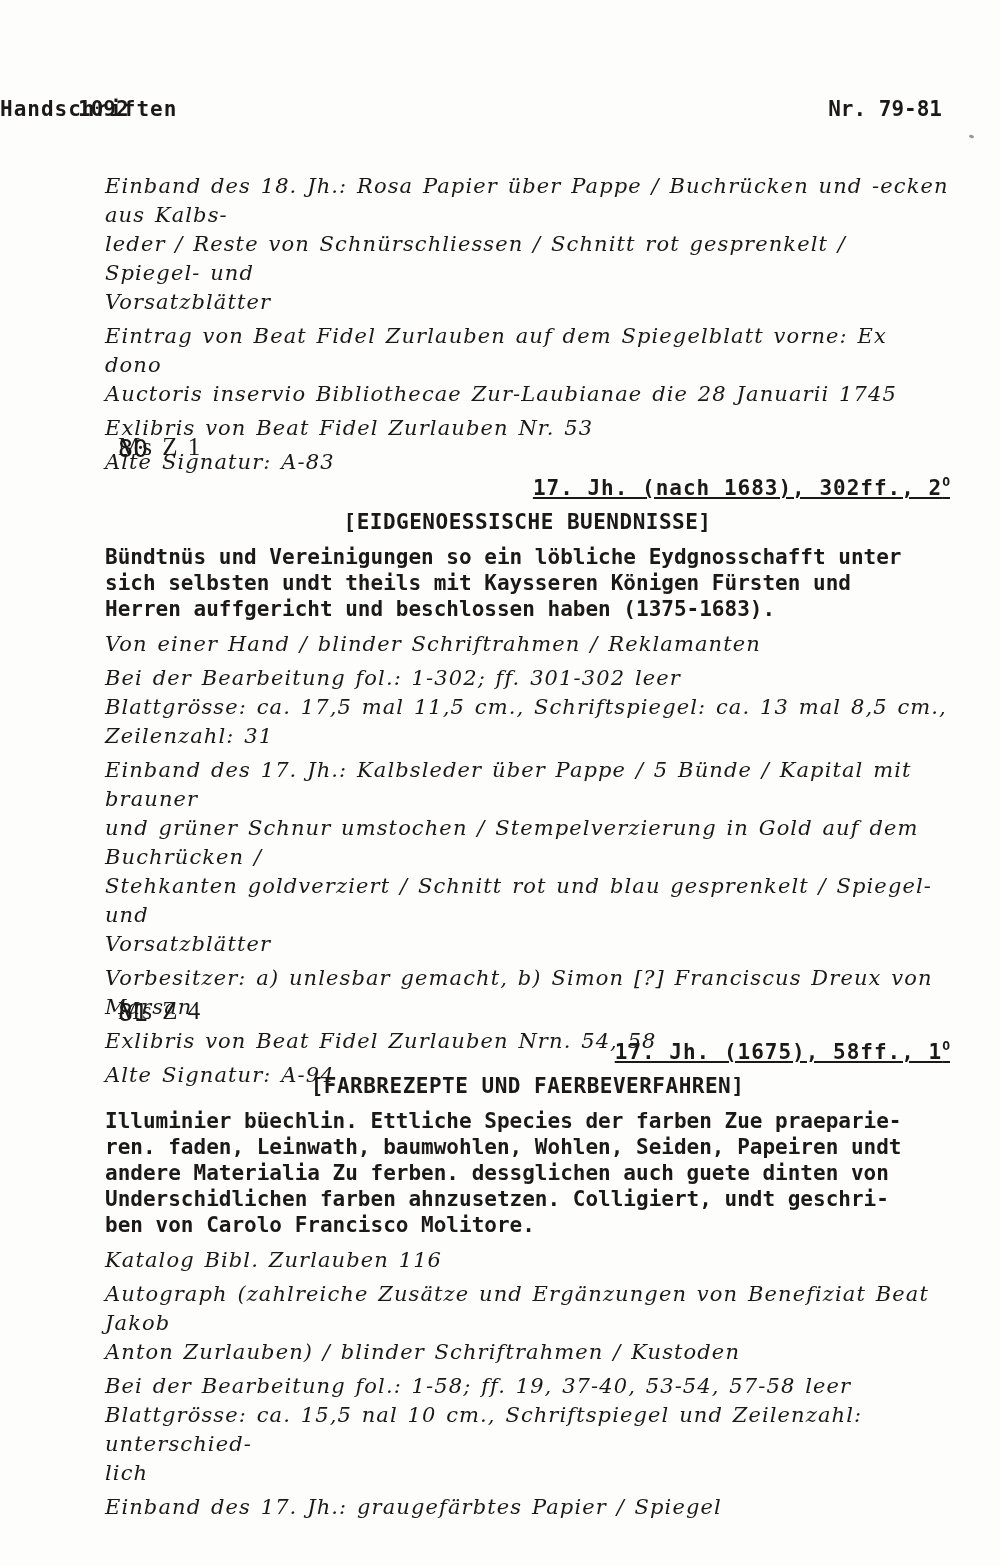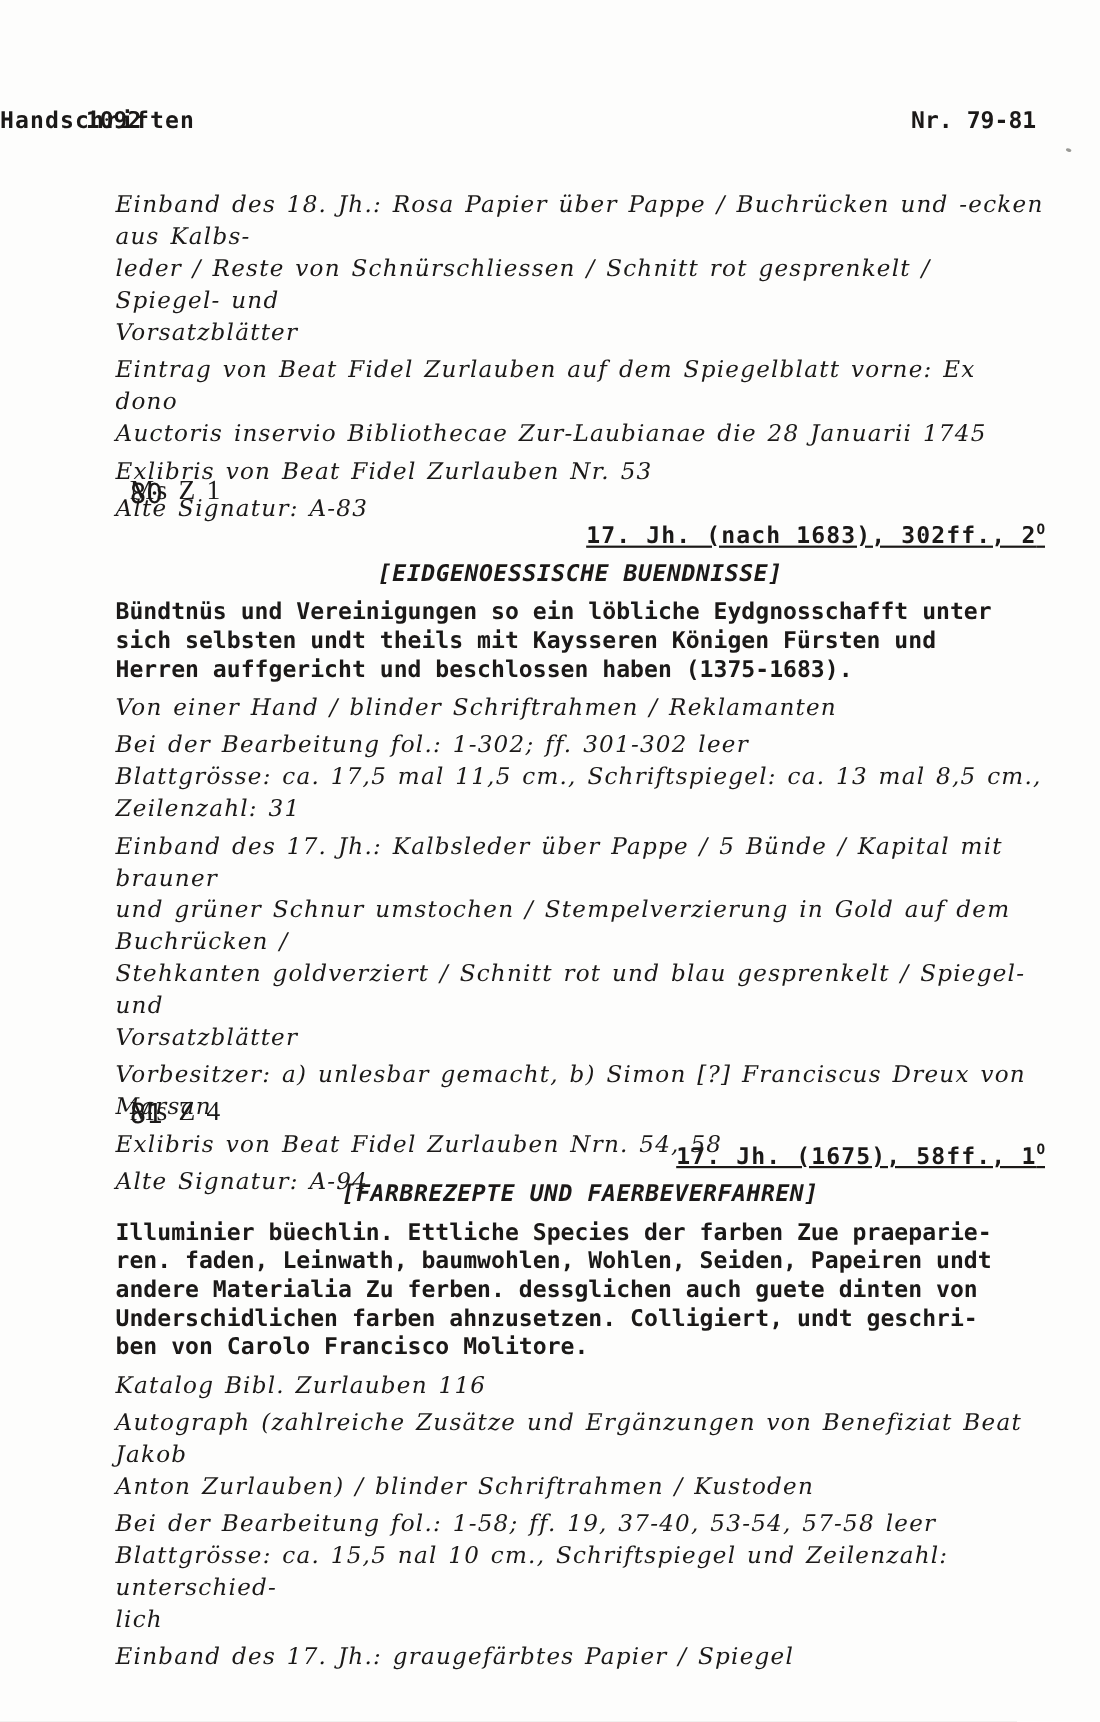--- a/index.html
+++ b/index.html
@@ -89,21 +89,20 @@
   .dateline .sup {
     font-size: 13px;
     vertical-align: 9px;
     letter-spacing: 0;
   }
   .subject {
     text-align: center;
     line-height: 26px;
     margin-bottom: 9px;
     letter-spacing: 0.5px;
-    font-style: italic;
   }
 </style>
 </head>
 <body>
 
 <div class="page">
 
   <header class="page-header mono">
     <span class="hnum">1092</span>
     <span class="htitle">Handschriften</span>

